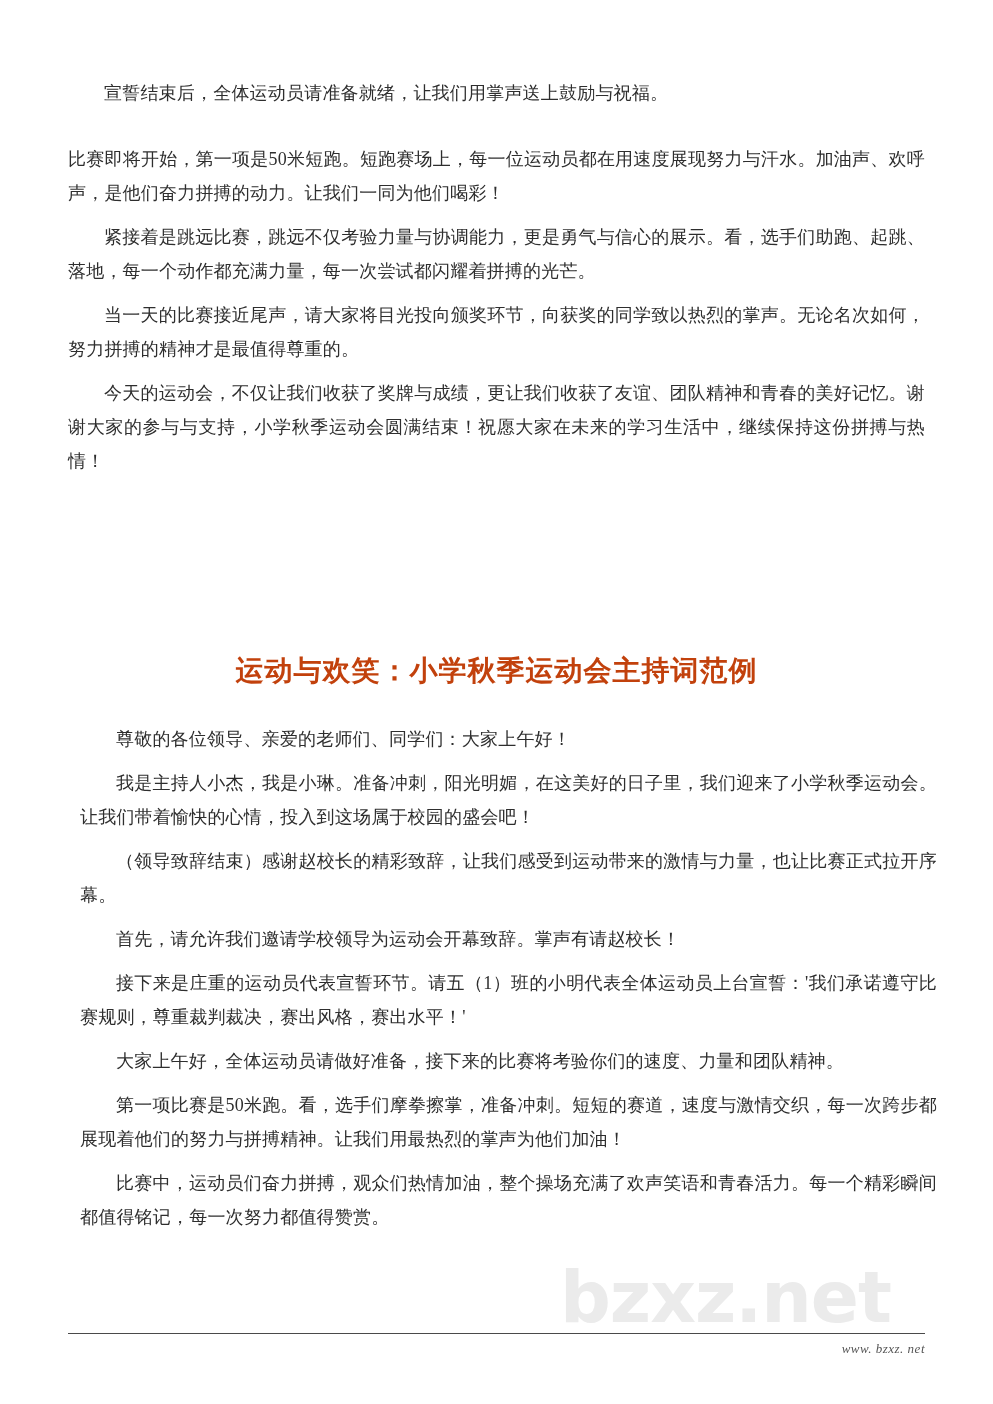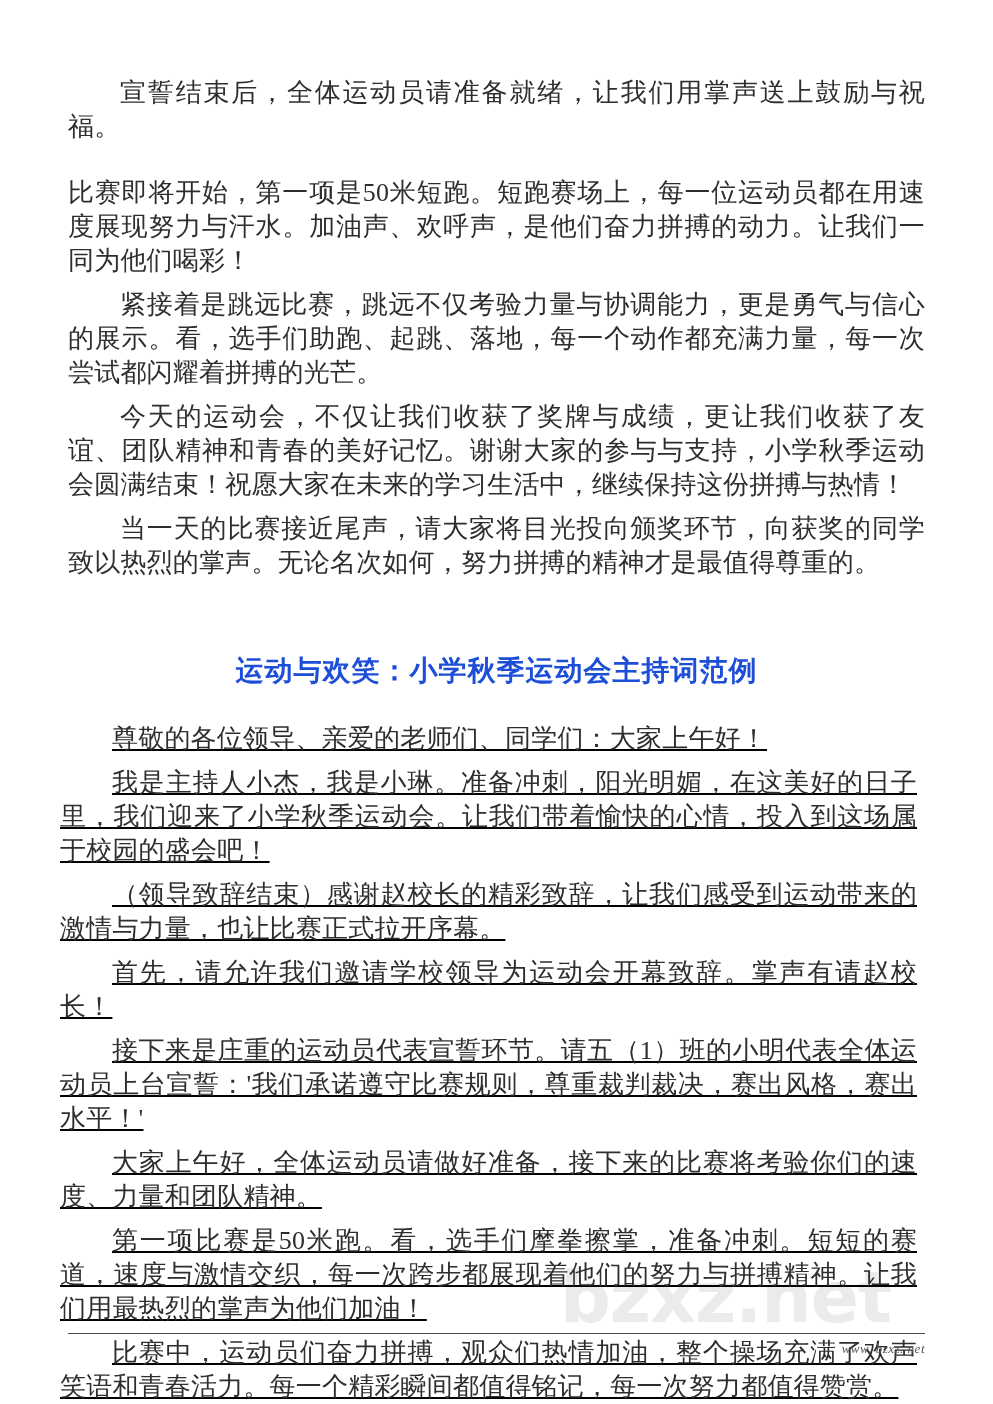--- a/index.html
+++ b/index.html
@@ -30,21 +30,21 @@
     letter-spacing: -1px;
     color: #ebebeb;
     white-space: nowrap;
     user-select: none;
     pointer-events: none;
     line-height: 1;
   }
 
   
   .para {
-    font-size: 26px;
+    font-size: 18px;
     line-height: 34px;
     color: #2e2e2e;
     text-align: justify;
     text-justify: inter-ideograph;
     margin: 0 0 10px 0;
     letter-spacing: 0.2px;
   }
   .para.indent {
     text-indent: 2em;
   }
@@ -63,33 +63,32 @@
 
   
   .doc-title {
     position: absolute;
     left: 68px;
     top: 652px;
     width: 857px;
     text-align: center;
     font-size: 28px;
     font-weight: bold;
-    color: #1d4ed8;
+    color: #c2410c;
     letter-spacing: 1px;
     line-height: 38px;
     margin: 0;
   }
 
   
   .section-two {
     position: absolute;
-    left: 60px;
+    left: 80px;
     top: 722px;
     width: 857px;
-    text-decoration: underline;
   }
 
   
   .footer-rule {
     position: absolute;
     left: 68px;
     top: 1333px;
     width: 857px;
     height: 1px;
     background: #4a4a4a;
@@ -111,22 +110,22 @@
 <body>
 
 <div class="page">
 
   <div class="watermark">bzxz.net</div>
 
   <div class="section-one">
     <p class="para indent">宣誓结束后，全体运动员请准备就绪，让我们用掌声送上鼓励与祝福。</p>
     <p class="para noindent">比赛即将开始，第一项是50米短跑。短跑赛场上，每一位运动员都在用速度展现努力与汗水。加油声、欢呼声，是他们奋力拼搏的动力。让我们一同为他们喝彩！</p>
     <p class="para indent">紧接着是跳远比赛，跳远不仅考验力量与协调能力，更是勇气与信心的展示。看，选手们助跑、起跳、落地，每一个动作都充满力量，每一次尝试都闪耀着拼搏的光芒。</p>
+    <p class="para indent">当一天的比赛接近尾声，请大家将目光投向颁奖环节，向获奖的同学致以热烈的掌声。无论名次如何，努力拼搏的精神才是最值得尊重的。</p>
     <p class="para indent">今天的运动会，不仅让我们收获了奖牌与成绩，更让我们收获了友谊、团队精神和青春的美好记忆。谢谢大家的参与与支持，小学秋季运动会圆满结束！祝愿大家在未来的学习生活中，继续保持这份拼搏与热情！</p>
-    <p class="para indent">当一天的比赛接近尾声，请大家将目光投向颁奖环节，向获奖的同学致以热烈的掌声。无论名次如何，努力拼搏的精神才是最值得尊重的。</p>
   </div>
 
   <h1 class="doc-title">运动与欢笑：小学秋季运动会主持词范例</h1>
 
   <div class="section-two">
     <p class="para indent">尊敬的各位领导、亲爱的老师们、同学们：大家上午好！</p>
     <p class="para indent">我是主持人小杰，我是小琳。准备冲刺，阳光明媚，在这美好的日子里，我们迎来了小学秋季运动会。让我们带着愉快的心情，投入到这场属于校园的盛会吧！</p>
     <p class="para indent">（领导致辞结束）感谢赵校长的精彩致辞，让我们感受到运动带来的激情与力量，也让比赛正式拉开序幕。</p>
     <p class="para indent">首先，请允许我们邀请学校领导为运动会开幕致辞。掌声有请赵校长！</p>
     <p class="para indent">接下来是庄重的运动员代表宣誓环节。请五（1）班的小明代表全体运动员上台宣誓：'我们承诺遵守比赛规则，尊重裁判裁决，赛出风格，赛出水平！'</p>

